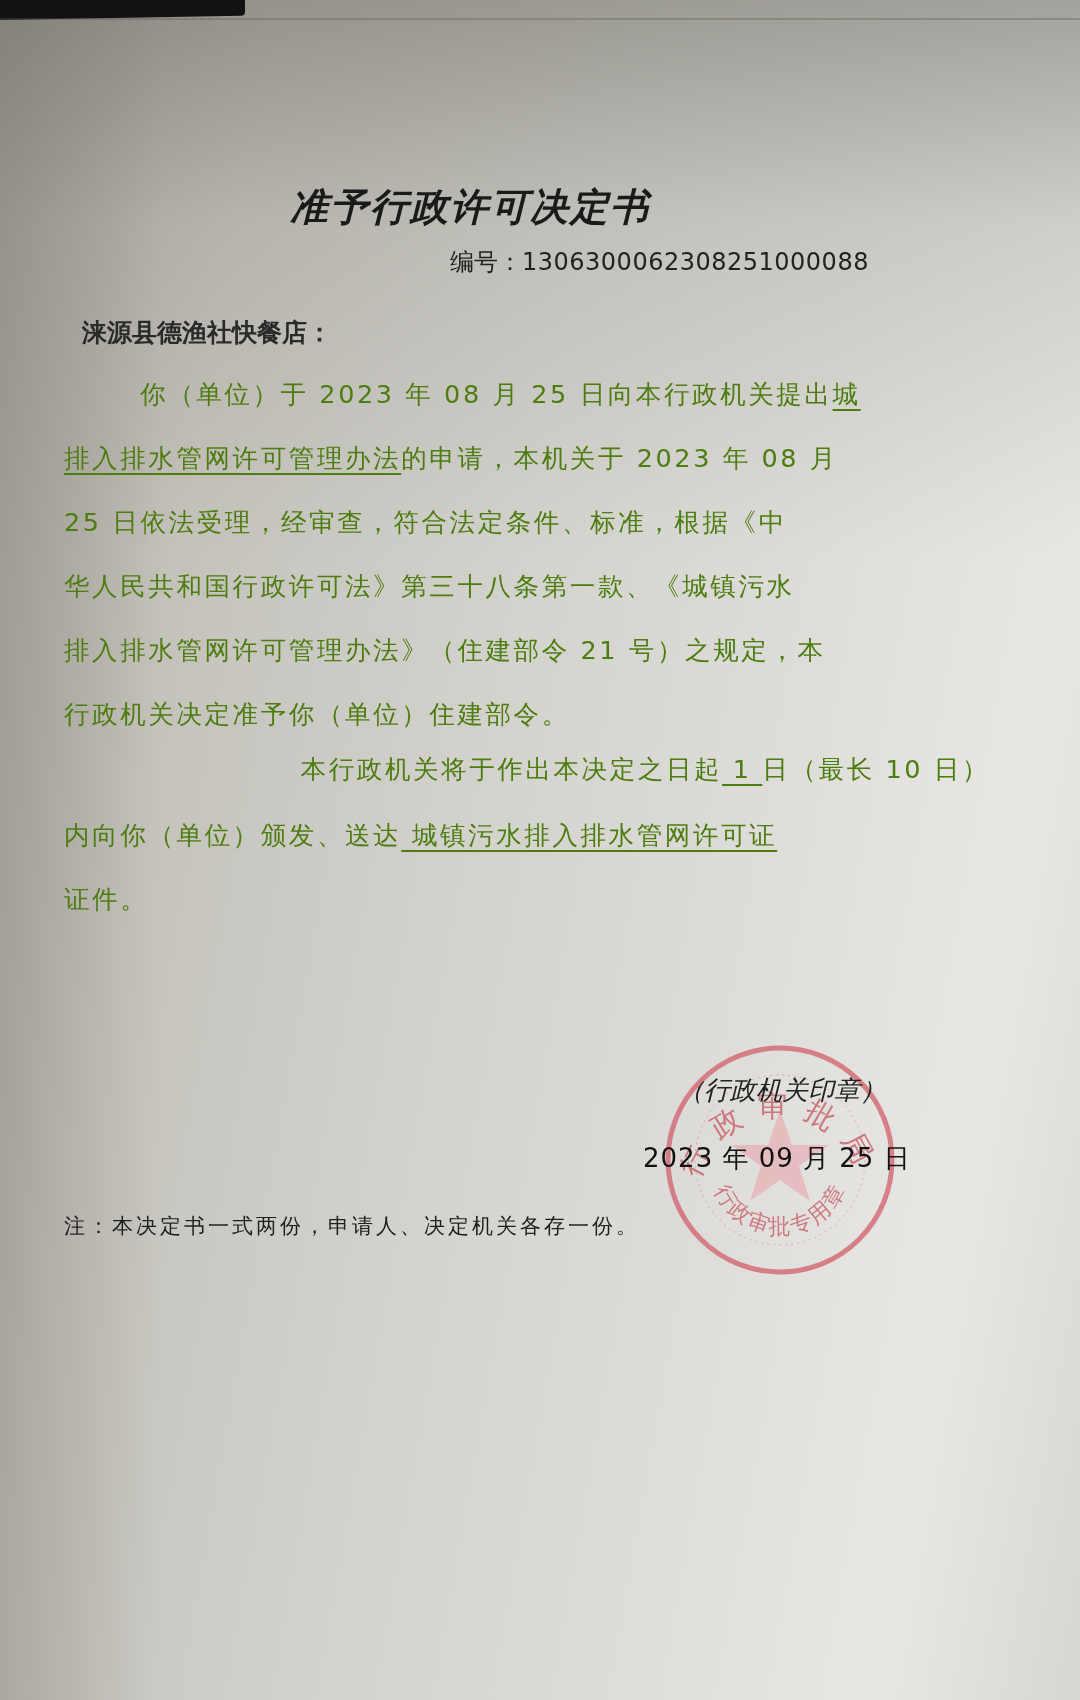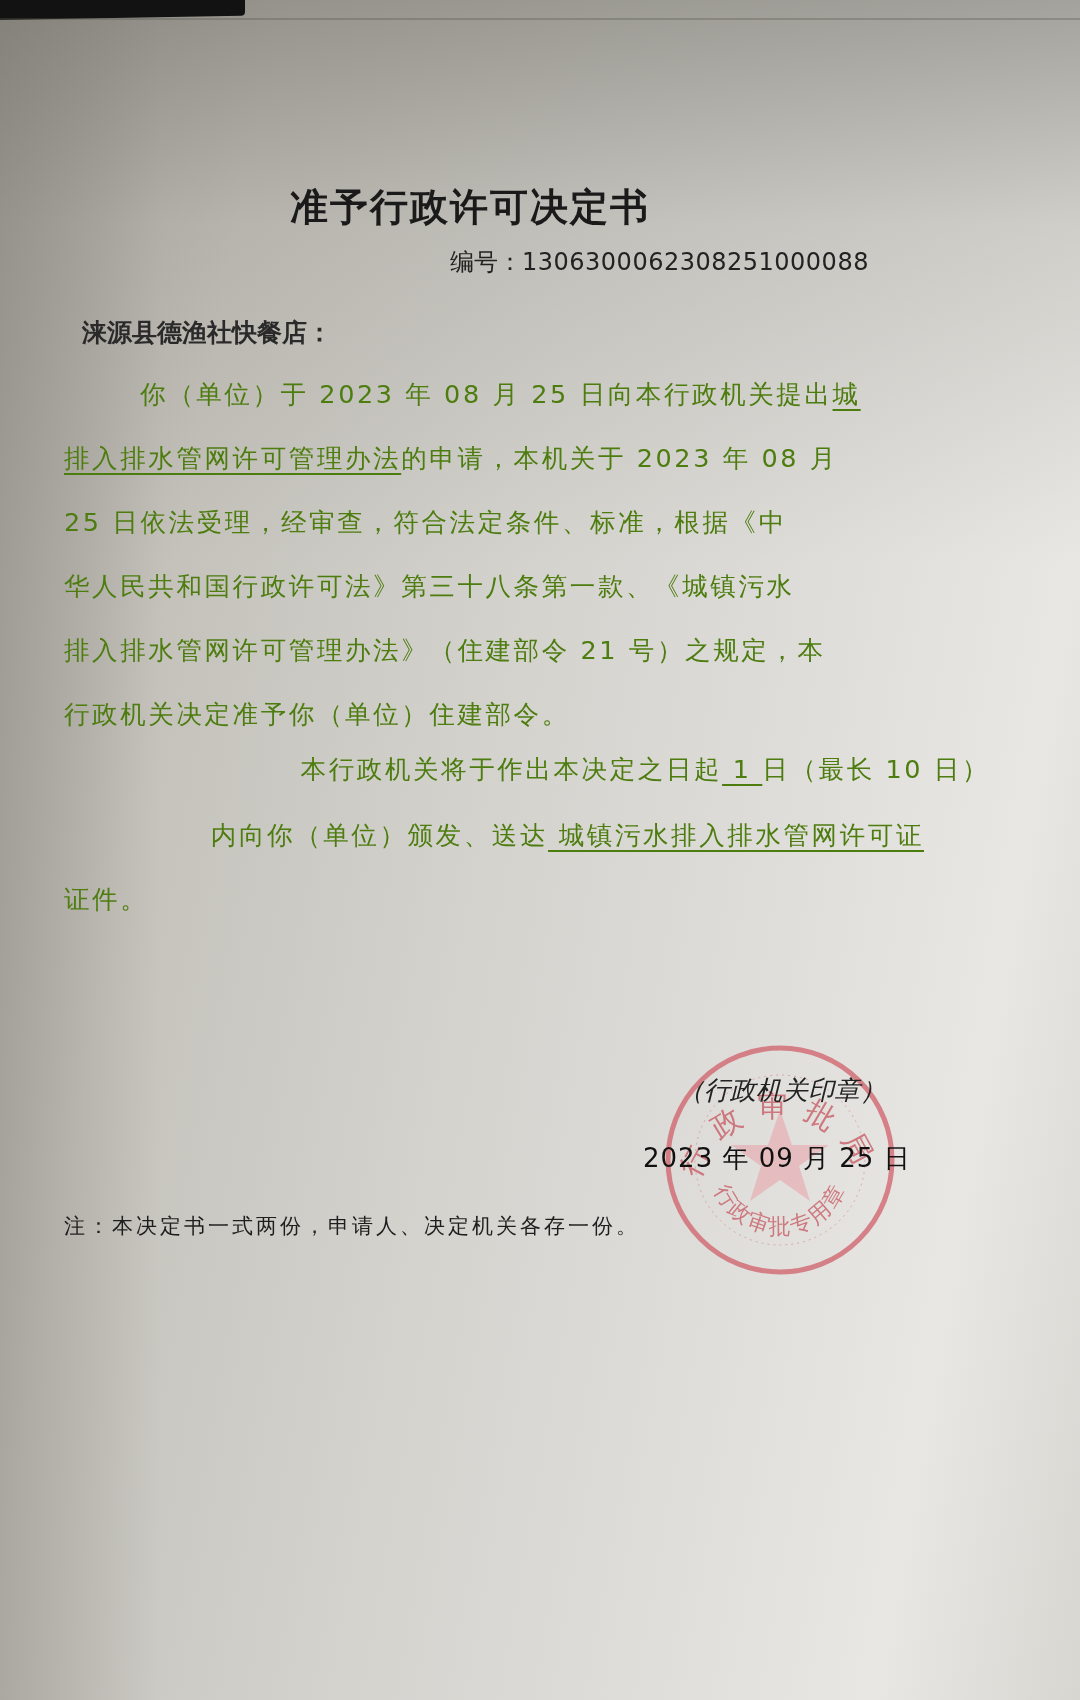--- a/index.html
+++ b/index.html
@@ -23,21 +23,21 @@
     position: absolute; left: 0; top: 0; width: 245px; height: 20px;
     background: #121212; border-bottom-right-radius: 4px;
     transform: skewY(-1deg); transform-origin: left top;
   }
   .paper-edge {
     position: absolute; left: 0; top: 18px; width: 1080px; height: 2px;
     background: rgba(90,88,80,0.35);
   }
   .title {
     position: absolute; left: 290px; top: 182px;
-    font-size: 38px; font-weight: bold; letter-spacing: 2px; color: #1a1a1a;
+    font-size: 38px; font-weight: bold; letter-spacing: 2px; color: #1a1a1a; font-style: italic;
   }
   .doc-number {
     position: absolute; left: 450px; top: 246px; font-size: 24px; color: #222;
   }
   .doc-number .num { letter-spacing: 0.5px; margin-top: 22px; }
   .addressee {
     position: absolute; left: 82px; top: 316px; font-size: 25px; font-weight: bold; color: #2a2a2a;
   }
   .body-text {
     position: absolute; left: 64px; width: 860px; font-size: 25.5px; color: #4d7c0f;
@@ -83,21 +83,21 @@
   <div class="body-text" style="top:505px;">25 日依法受理，经审查，符合法定条件、标准，根据《中</div>
   <div class="body-text" style="top:569px;">华人民共和国行政许可法》第三十八条第一款、《城镇污水</div>
   <div class="body-text" style="top:633px;">排入排水管网许可管理办法》（住建部令 21 号）之规定，本</div>
   <div class="body-text" style="top:697px;">行政机关决定准予你（单位）住建部令。</div>
 </div>
 
 <div>
   <div class="body-text" style="top:752px; left:130px;text-align:right;">
     <span>本行政机关将于作出本决定之日起</span><span class="u"> 1 </span><span>日（最长 10 日）</span>
   </div>
-  <div class="body-text" style="top:818px;text-align:right;">
+  <div class="body-text" style="top:818px;">
     <span>内向你（单位）颁发、送达</span><span class="u"> 城镇污水排入排水管网许可证</span>
   </div>
   <div class="body-text" style="top:882px;">证件。</div>
 </div>
 
 <svg class="stamp" viewBox="0 0 240 240">
   <circle cx="120" cy="120" r="112" fill="none" stroke="#d0606a" stroke-width="5"></circle>
   <circle cx="120" cy="120" r="85" fill="none" stroke="#d0606a" stroke-width="1" stroke-dasharray="2 4" opacity="0.6"></circle>
   <polygon points="120,70 132,105 169,105 139,126 150,161 120,140 90,161 101,126 71,105 108,105" fill="#e8a2aa" opacity="0.75"></polygon>
   <defs>

